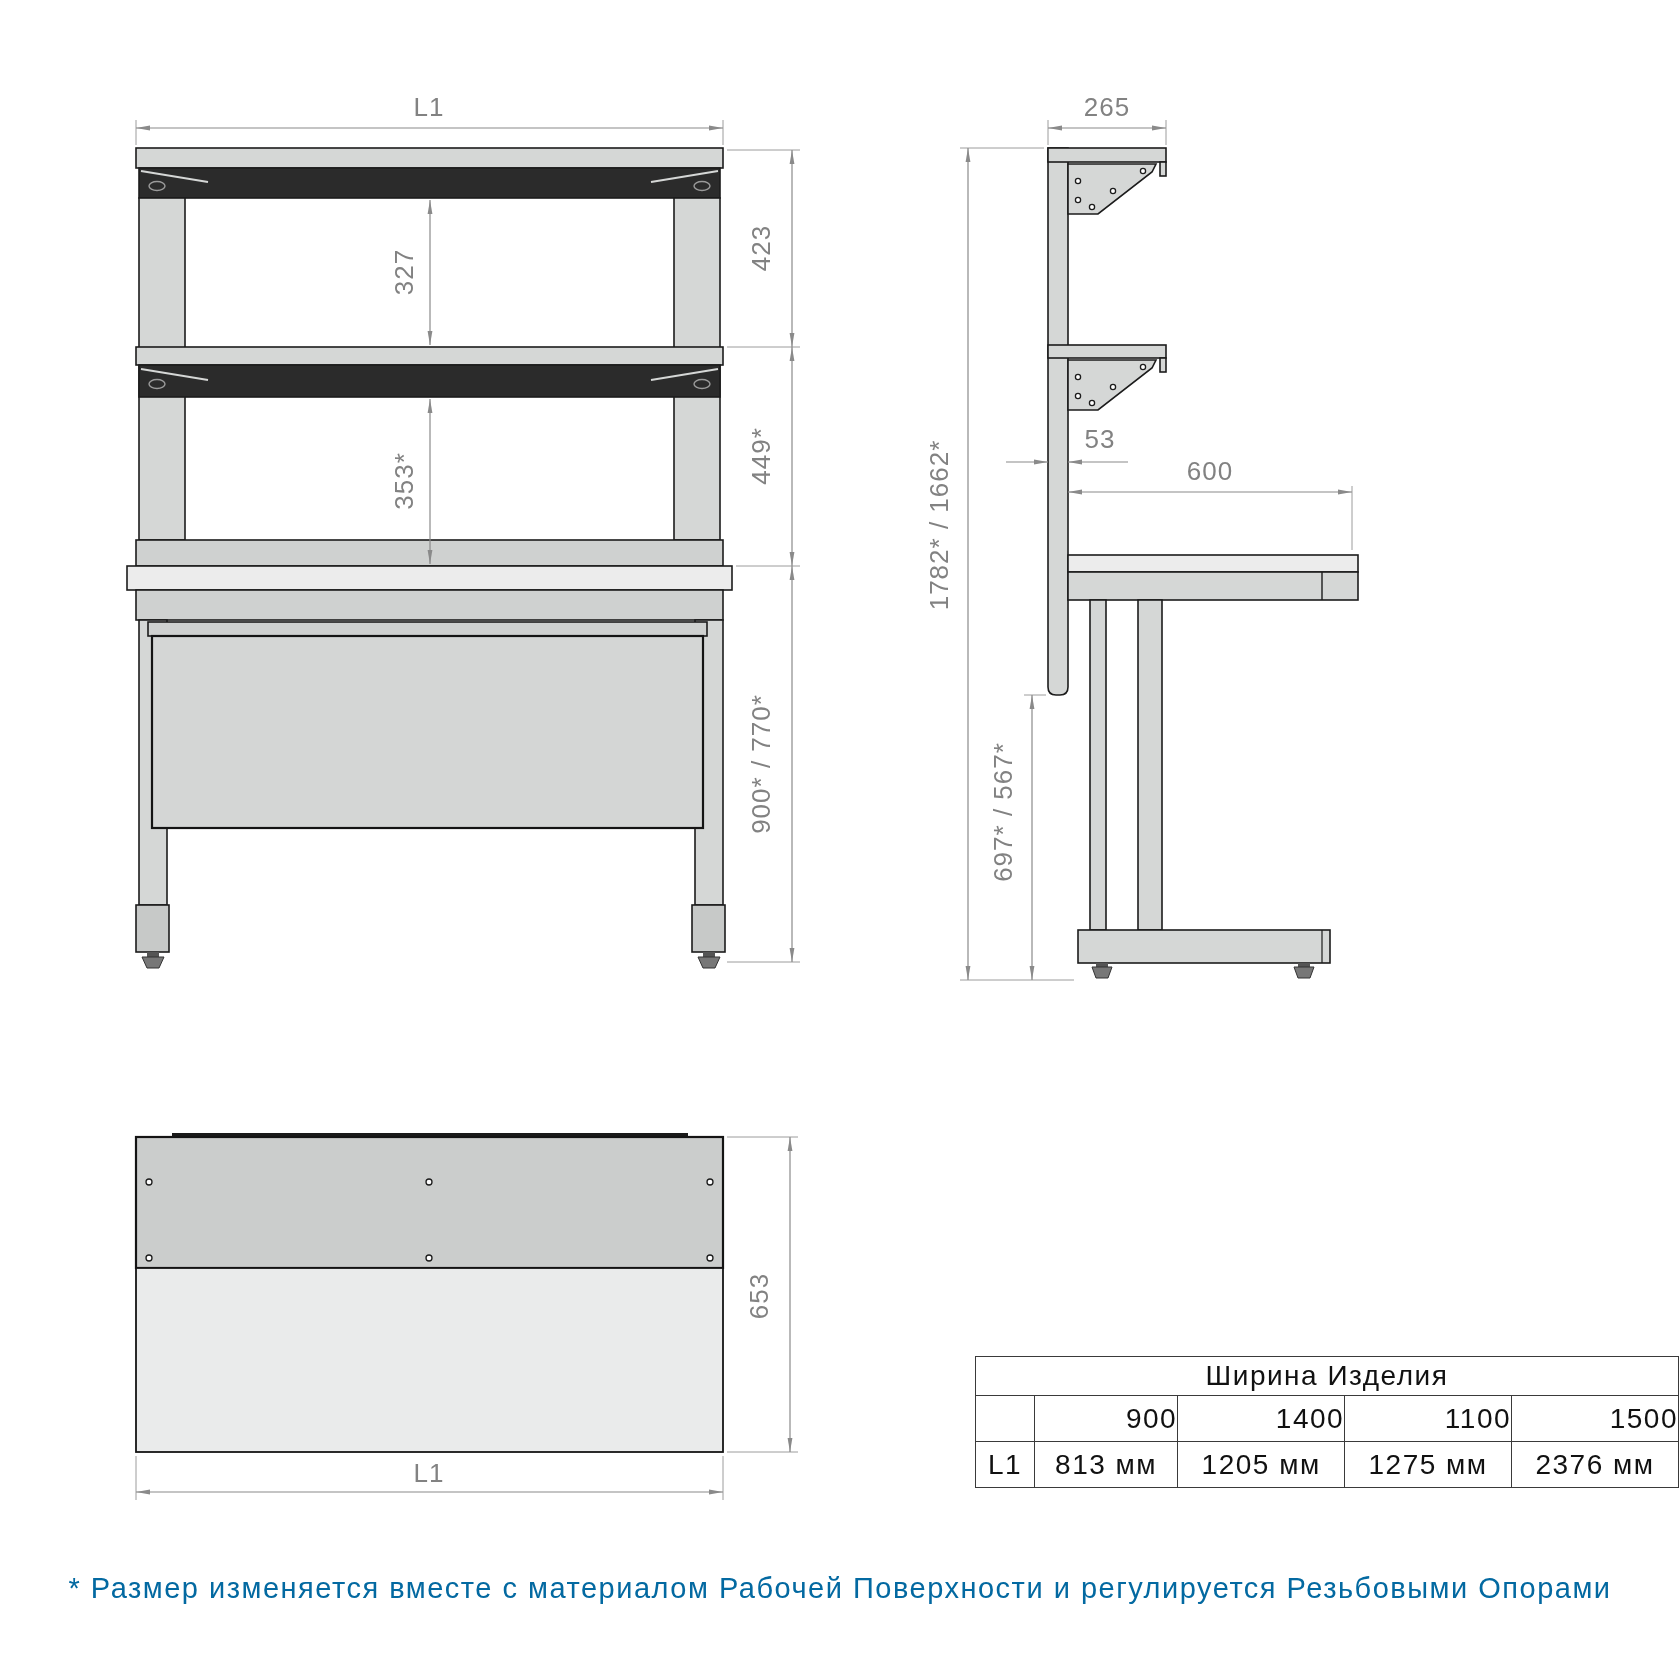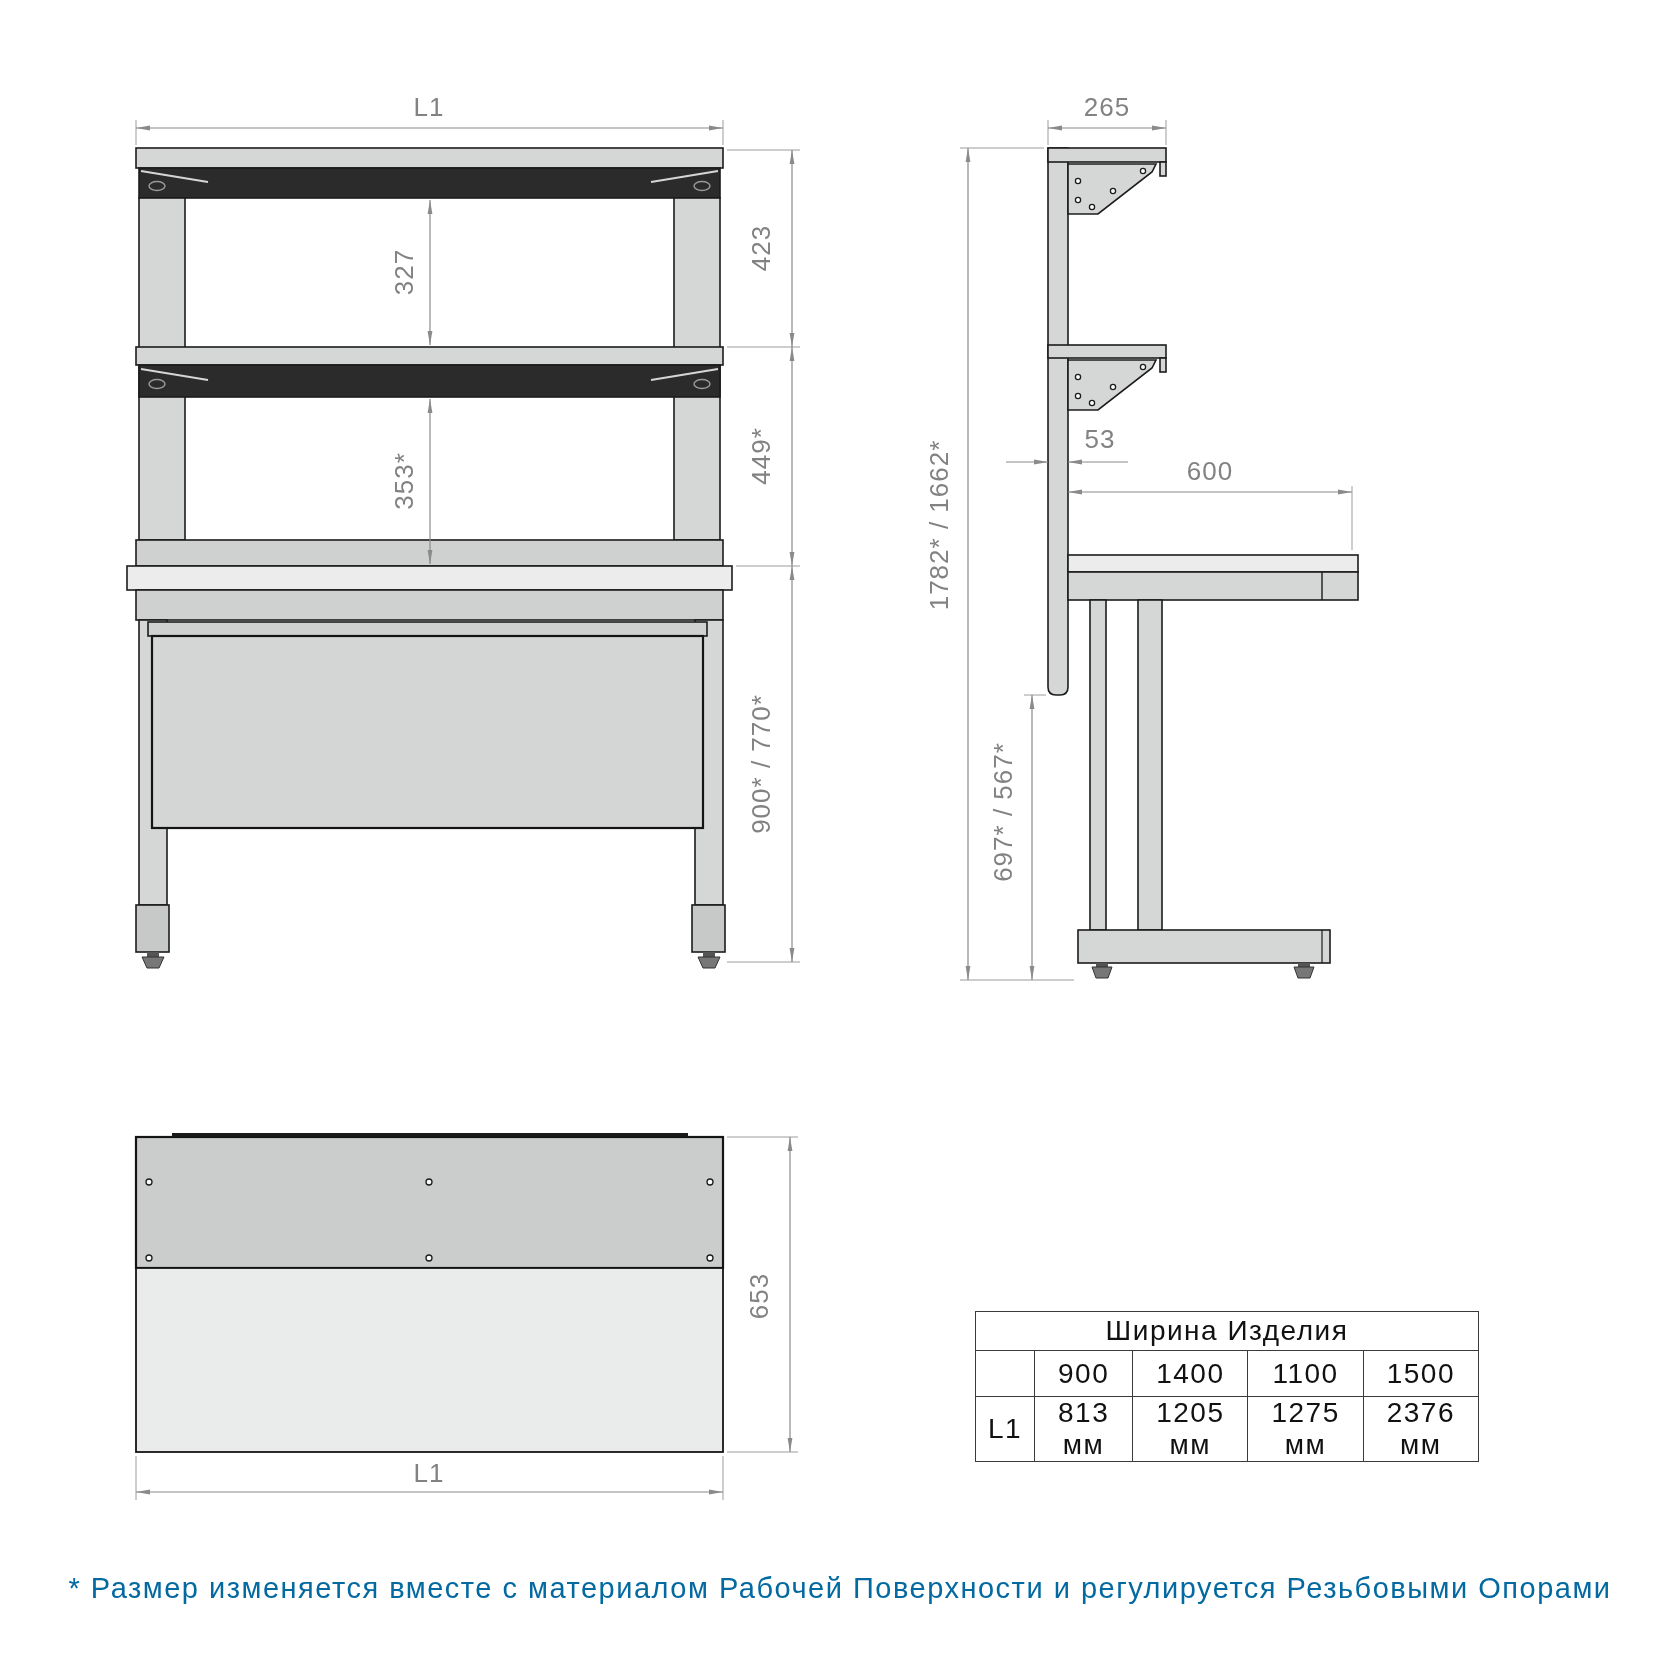--- a/index.html
+++ b/index.html
@@ -11,25 +11,25 @@
   .fill-metal2{fill:#cfd1d0;}
   .fill-light{fill:#ececec;}
   .fill-dark{fill:#2b2b2b;}
   .dimline{stroke:#8a8a8a;stroke-width:1.2;fill:none;}
   .extline{stroke:#9c9c9c;stroke-width:1;fill:none;}
   .dimtext{font:26px "Liberation Sans", sans-serif;fill:#828282;letter-spacing:1px;}
   .holestroke{fill:none;stroke:#9a9a9a;stroke-width:1.4;}
   .smallhole{fill:#ffffff;stroke:#1c1c1c;stroke-width:1.3;}
   .arrowfill{fill:#8a8a8a;}
   
-  .spec-table{position:absolute;left:975px;top:1311px;width:504px;border-collapse:collapse;
+  .spec-table{position:absolute;left:975px;top:1356px;width:704px;border-collapse:collapse;
               font-family:"Liberation Sans", sans-serif;color:#111;}
   .spec-table td{border:1.5px solid #3a3a3a;text-align:center;padding:0;letter-spacing:1.5px;}
   .spec-table .hdr{height:38px;font-size:28px;}
-  .spec-table .sz{height:45px;font-size:28px;}
+  .spec-table .sz{height:45px;font-size:28px;text-align:right;}
   .spec-table .val{height:45px;font-size:28px;}
   .spec-table .lbl{width:58px;font-size:28px;}
   .footnote{position:absolute;left:0;top:1572px;width:1680px;text-align:center;
             font-size:29px;letter-spacing:1.5px;color:#0369a1;
             font-family:"Liberation Sans", sans-serif;}
 </style>
 </head>
 <body>
 
 <div id="canvas">

